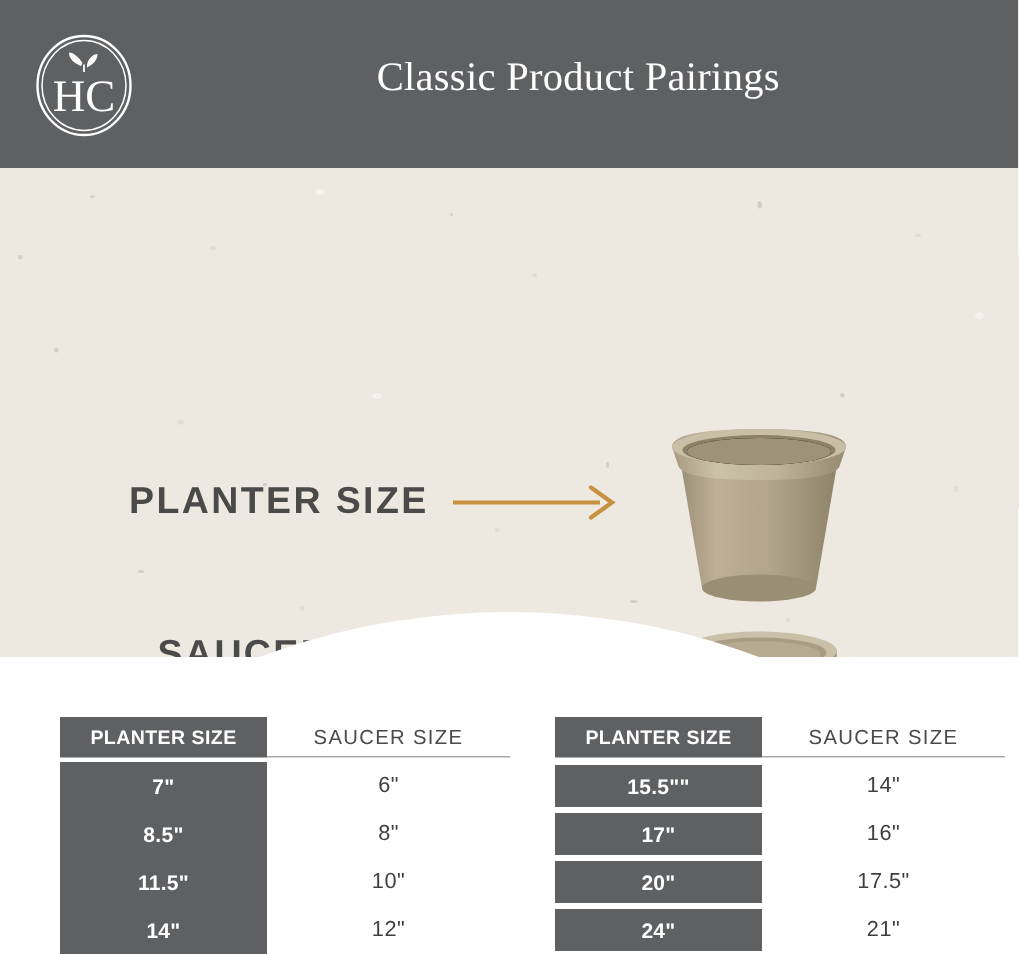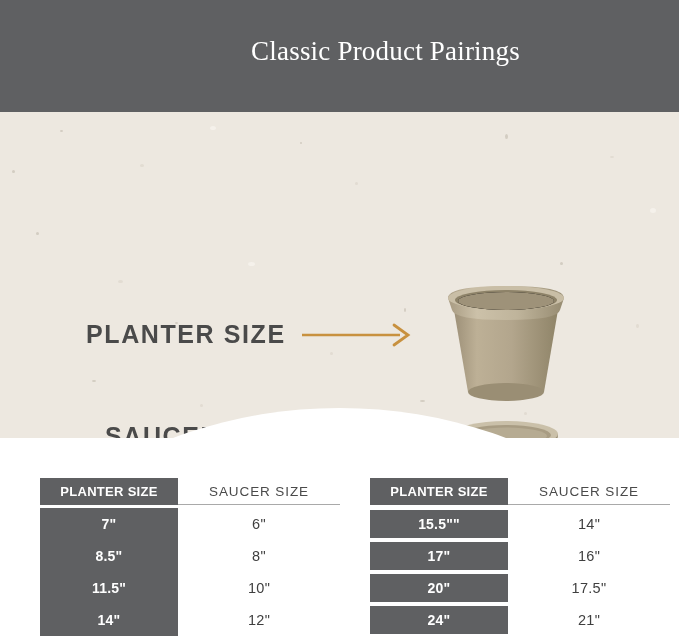--- a/index.html
+++ b/index.html
@@ -133,20 +133,30 @@
   }
 </style>
 </head>
 <body>
 
 <div class="page">
 
   <div class="header">
 
     <div class="logo-wrap">
+      <div class="logo-oval">
+        <svg width="68" height="70" viewBox="0 0 68 70">
+          <ellipse cx="34" cy="35" rx="31" ry="33" fill="none" stroke="#ffffff" stroke-width="1.6"></ellipse>
+          <ellipse cx="34" cy="35" rx="28" ry="30" fill="none" stroke="#ffffff" stroke-width="1"></ellipse>
+          <path d="M33 20 C30 15, 26 13, 24 13 C24 17, 27 20, 32 22 Z" fill="#ffffff"></path>
+          <path d="M36 21 C37 16, 41 14, 43 14 C43 18, 40 21, 36 23 Z" fill="#ffffff"></path>
+          <path d="M34 26 L34 21" stroke="#ffffff" stroke-width="1.2" fill="none"></path>
+          <text x="34" y="52" text-anchor="middle" fill="#ffffff" font-family="Liberation Serif, serif" font-size="30">HC</text>
+        </svg>
+      </div>
     </div>
 
     <div class="title">
       <span class="t-inner">Classic Product Pairings</span>
     </div>
   </div>
 
   <div class="cream">
 
     <div class="speck dark" style="left:60px;top:18px;width:3px;height:2px;"></div>

